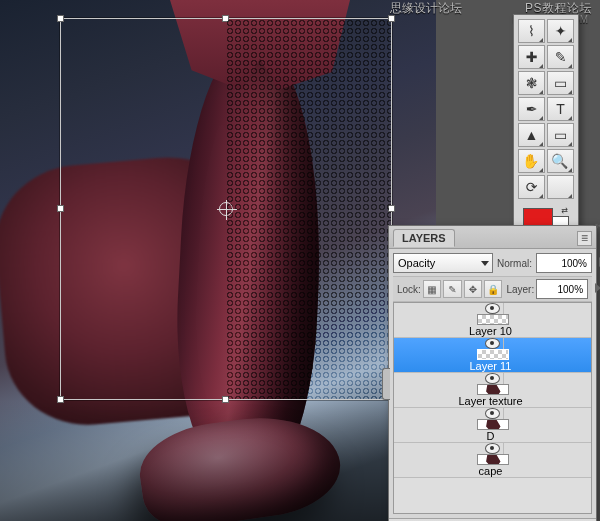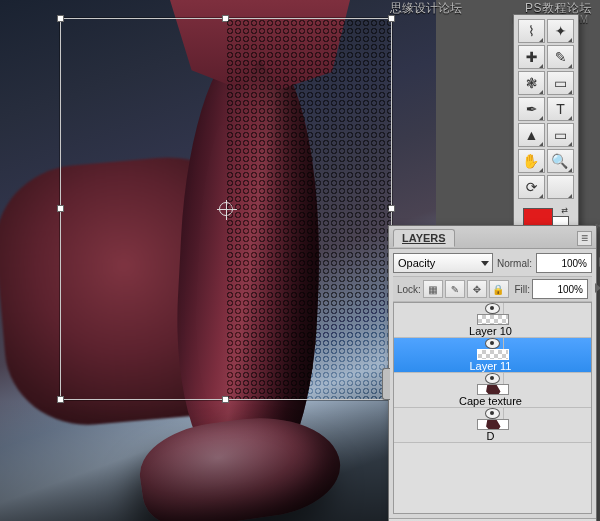--- a/index.html
+++ b/index.html
@@ -174,21 +174,21 @@
     background:linear-gradient(#cfcfcf,#bfbfbf);
     border-bottom:1px solid #9a9a9a;
     position:relative;
   }
   .panel-tab {
     padding: 2px 8px;
     background:#d6d6d6;
     border:1px solid #9a9a9a;
     border-bottom:1px solid #d6d6d6;
     border-radius:3px 3px 0 0;
-    font-size:11px; font-weight:bold; color:#333;text-decoration:underline;
+    font-size:11px; font-weight:bold; color:#333;
   }
   .panel-menu-btn {
     margin-left:auto;width:13px;height:13px;border:1px solid #999;background:#e2e2e2;
     display:flex;align-items:center;justify-content:center;font-size:12px;line-height:1;color:#555;
   }
   .panel-docklines {
     position:absolute; right:-6px; top:-6px; font-size:9px; color:#5f5f5f;
   }
   .panel-body { padding:4px; }
   .panel-row { display:flex; align-items:center; gap:4px; margin-bottom:3px; }
@@ -361,21 +361,21 @@
           <span class="caret"></span>
         </div>
       </div>
       <div class="lock-row">
         <span class="lbl">Lock:</span>
         <span class="lock-icon">▦</span>
         <span class="lock-icon">✎</span>
         <span class="lock-icon">✥</span>
         <span class="lock-icon">🔒</span>
         <span style="flex:1"></span>
-        <span class="lbl">Fill:</span>
+        <span class="lbl">Layer:</span>
         <div class="pct-box">
           <span>100%</span>
           <span class="caret"></span>
         </div>
       </div>
       <div id="layer-list">
           <div class="layer-row">
             <div class="vis-cell">
               <div class="eye"></div>
             </div>
@@ -389,30 +389,39 @@
             <div class="thumb checker"></div>
             <div class="layer-name">Layer 11</div>
           </div>
           <div class="layer-row">
             <div class="vis-cell">
               <div class="eye"></div>
             </div>
             <div class="thumb ">
               <div class="splat"></div>
             </div>
-            <div class="layer-name">Cape texture</div>
+            <div class="layer-name">Layer texture</div>
           </div>
           <div class="layer-row">
             <div class="vis-cell">
               <div class="eye"></div>
             </div>
             <div class="thumb ">
               <div class="splat"></div>
             </div>
             <div class="layer-name">D</div>
+          </div>
+          <div class="layer-row">
+            <div class="vis-cell">
+              <div class="eye"></div>
+            </div>
+            <div class="thumb ">
+              <div class="splat"></div>
+            </div>
+            <div class="layer-name">cape</div>
           </div>
         </div>
     </div>
     <div class="panel-footer">
       <span class="footer-icon">∞</span>
       <span class="footer-icon">fx</span>
       <span class="footer-icon">◩</span>
       <span class="footer-icon">◐</span>
       <span class="footer-icon">▣</span>
       <span class="footer-icon">▤</span>

